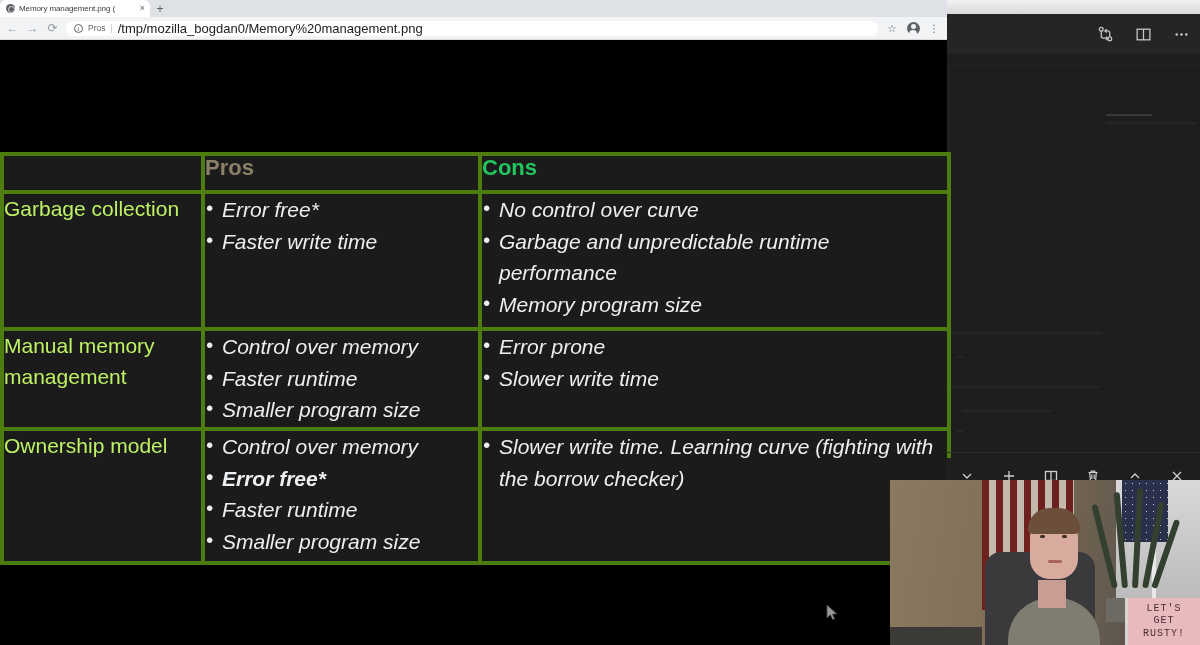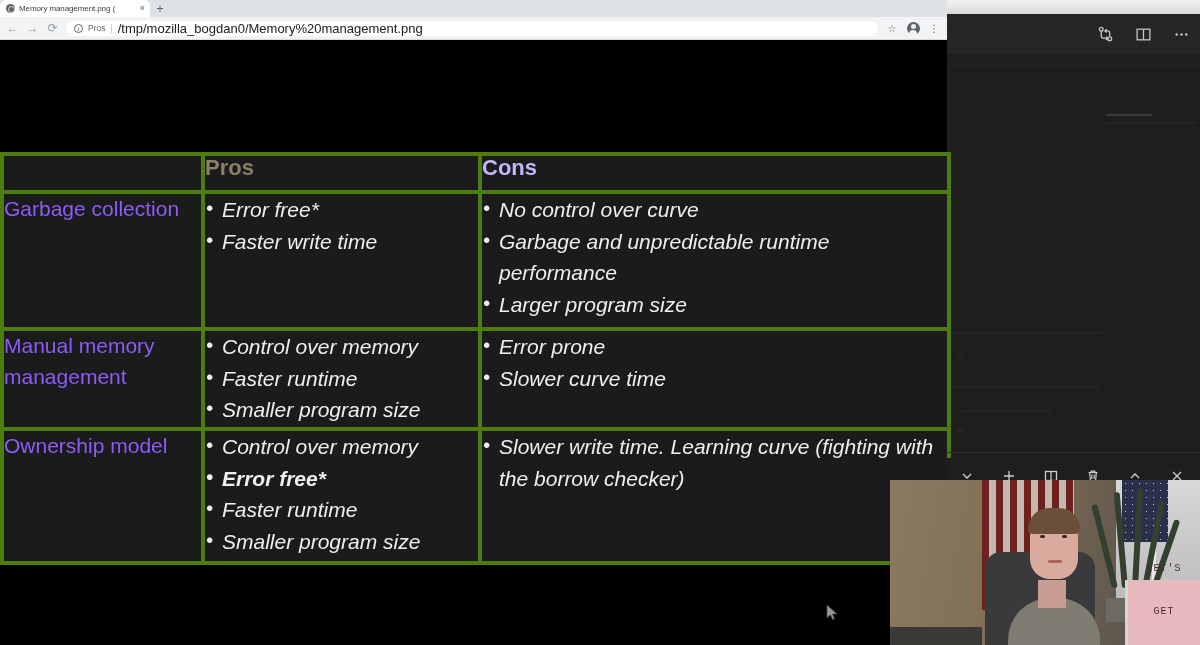--- a/index.html
+++ b/index.html
@@ -76,25 +76,25 @@
   
   .slide { position:absolute; left:0; top:111px; width:947px; height:411px; background:#1b1b1b; }
   table.cmp { border-collapse:collapse; width:947px; table-layout:fixed; }
   table.cmp td, table.cmp th { border:4px solid #4d7c0f; vertical-align:top;
                                background:#1b1b1b; padding:0; }
   col.c1 { width:201px; } col.c2 { width:277px; } col.c3 { width:469px; }
 
   .hdr-row th { height:38px; padding:4px 8px 0 8px; text-align:left; }
   .hdr-text { font-size:22px; font-weight:bold; line-height:1.1; }
   .hdr-pros { color:#8a8067; }
-  .hdr-cons { color:#c4b5fd; }
+  .hdr-cons { color:#22c55e; }
   .hdr-blank { }
 
   .rowlabel { padding:8px 6px 8px 4px; }
-  .rowlabel-text { font-size:21px; color:#8b5cf6; line-height:1.47; font-weight:400; }
+  .rowlabel-text { font-size:21px; color:#bef264; line-height:1.47; font-weight:400; }
 
   .cell { padding:8px 6px 8px 10px;font-style:italic; }
   ul.bul { list-style:none; }
   ul.bul li { position:relative; padding-left:17px; font-size:21px; color:#eceff1;
               line-height:1.5; font-weight:400; }
   ul.bul li::before { content:"\2022"; position:absolute; left:1px; top:-1px; font-size:20px; color:#eceff1; }
   ul.bul li.bold { font-weight:bold; }
 
   .r1 { height:137px; } .r2 { height:100px;margin-left:47px; } .r3 { height:134px;padding-left:28px; }
 
@@ -125,23 +125,23 @@
   .wc-eye.l { left:150px; } .wc-eye.r { left:172px; }
   .wc-mouth { position:absolute; left:158px; top:80px; width:14px; height:3px;
               background:#a9655c; border-radius:2px; }
   .wc-window { position:absolute; left:226px; top:0; width:84px; height:130px;
                background:linear-gradient(#d8d8d8,#b9b9b9); }
   .wc-window-frame { position:absolute; left:262px; top:0; width:4px; height:130px; background:#eaeaea; }
   .wc-plant { position:absolute; left:214px; top:20px; width:58px; height:110px; }
   .wc-leaf { position:absolute; bottom:22px; width:6px; background:#33402f; border-radius:4px;
              transform-origin:bottom center; }
   .wc-pot { position:absolute; left:216px; top:118px; width:48px; height:24px; background:#6d6a63; }
-  .wc-sign { position:absolute; right:0; bottom:0; width:75px; height:65px;
+  .wc-sign { position:absolute; right:0; bottom:0; width:75px; height:47px;
              background:#e8b9bd; border-left:3px solid #d7d5d0; display:flex;
-             flex-direction:column; align-items:center; justify-content:center;gap:31px; }
+             flex-direction:column; align-items:center; justify-content:center; }
   .wc-sign span { font-family:"Liberation Mono", monospace; font-size:10px; color:#4a2f33;
                   letter-spacing:1px; line-height:1.25; }
   .wc-desk { position:absolute; left:0; bottom:0; width:92px; height:18px; background:#3c3a37; }
 </style>
 </head>
 <body>
 
 <div class="screen">
 
   <div class="editor">
@@ -283,40 +283,40 @@
             <td class="cell">
               <ul class="bul">
                 <li>Error free*</li>
                 <li>Faster write time</li>
               </ul>
             </td>
             <td class="cell">
               <ul class="bul">
                 <li>No control over curve</li>
                 <li>Garbage and unpredictable runtime performance</li>
-                <li>Larger program size</li>
+                <li>Memory program size</li>
               </ul>
             </td>
           </tr>
 
           <tr class="r2">
             <td class="rowlabel">
               <div class="rowlabel-text">Manual memory management</div>
             </td>
             <td class="cell">
               <ul class="bul">
                 <li>Control over memory</li>
                 <li>Faster runtime</li>
                 <li>Smaller program size</li>
               </ul>
             </td>
             <td class="cell">
               <ul class="bul">
                 <li>Error prone</li>
-                <li>Slower curve time</li>
+                <li>Slower write time</li>
               </ul>
             </td>
           </tr>
 
           <tr class="r3">
             <td class="rowlabel">
               <div class="rowlabel-text">Ownership model</div>
             </td>
             <td class="cell">
               <ul class="bul">

